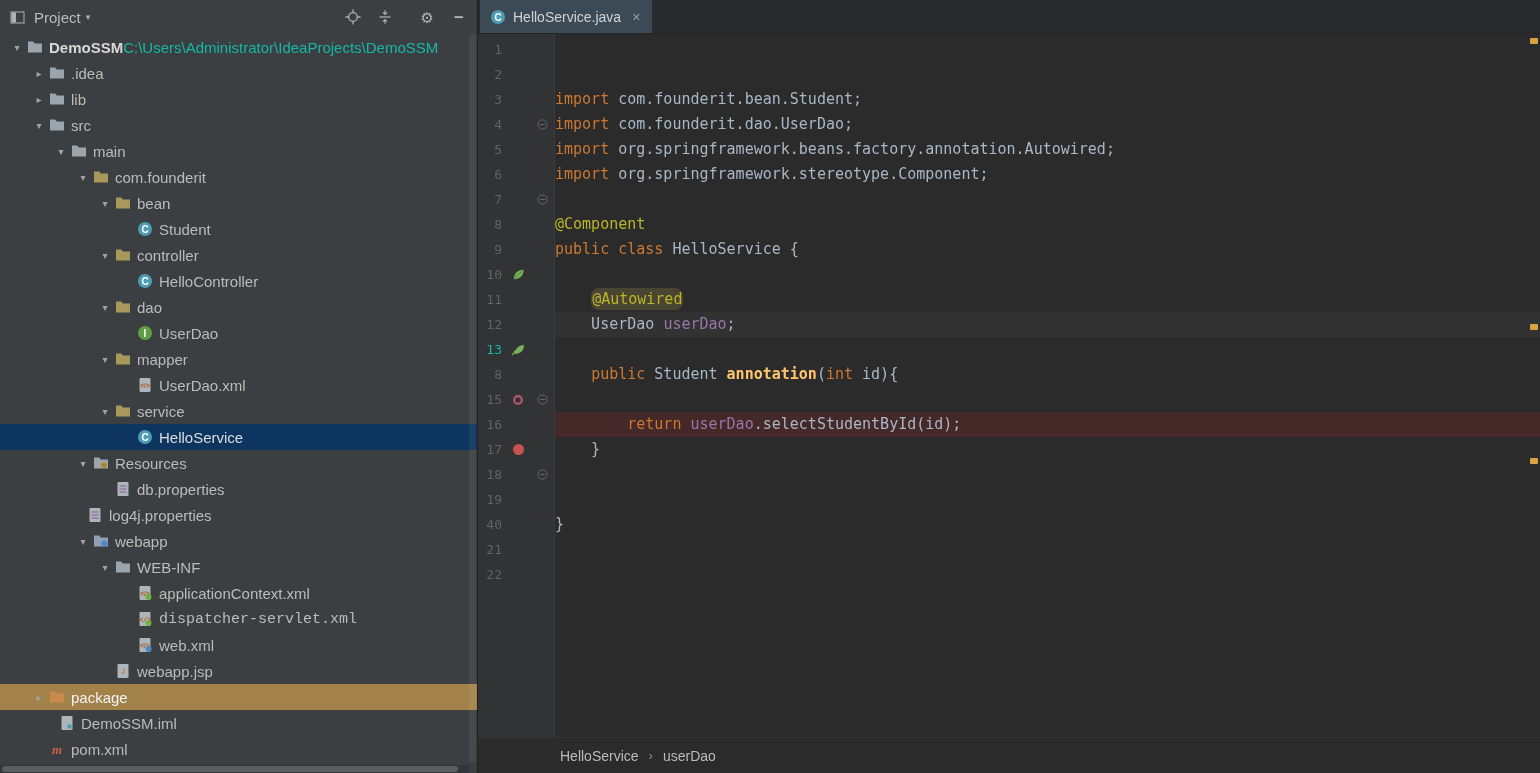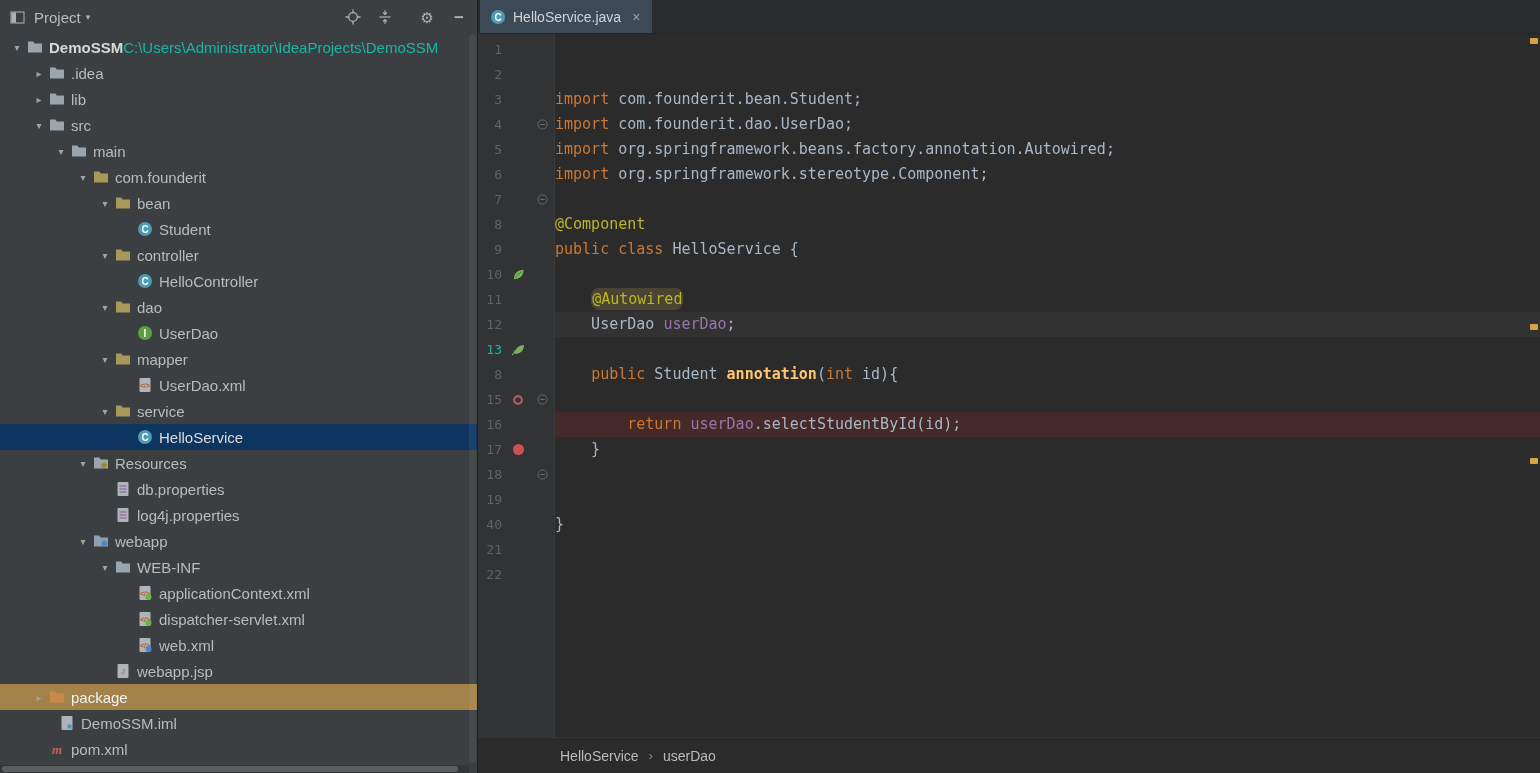--- a/index.html
+++ b/index.html
@@ -273,21 +273,21 @@
         <div class="tree-row" style="padding-left: 96px;">
           <span class="arrow"></span>
           <span class="ticon">
             <svg width="16" height="16" viewBox="0 0 16 16">
               <rect x="2.5" y="1" width="11" height="14" rx="1" fill="#AEB5BA"></rect>
               <path d="M4.5 5h7M4.5 8h7M4.5 11h7" stroke="#9876AA" stroke-width="1.4"></path>
             </svg>
           </span>
           <span class="tlabel">db.properties</span>
         </div>
-        <div class="tree-row" style="padding-left: 96px;">
+        <div class="tree-row" style="padding-left: 68px;">
           <span class="arrow"></span>
           <span class="ticon">
             <svg width="16" height="16" viewBox="0 0 16 16">
               <rect x="2.5" y="1" width="11" height="14" rx="1" fill="#AEB5BA"></rect>
               <path d="M4.5 5h7M4.5 8h7M4.5 11h7" stroke="#9876AA" stroke-width="1.4"></path>
             </svg>
           </span>
           <span class="tlabel">log4j.properties</span>
         </div>
         <div class="tree-row" style="padding-left: 74px;">
@@ -313,21 +313,21 @@
           <span class="arrow"></span>
           <span class="ticon">
             <svg width="16" height="16" viewBox="0 0 16 16">
               <rect x="2.5" y="1" width="11" height="14" rx="1" fill="#AEB5BA"></rect>
               <text x="8" y="10.5" text-anchor="middle" font-size="6.5" font-weight="bold" fill="#B3541F">&lt;/&gt;</text>
               <circle cx="11.5" cy="12" r="3" fill="#6DB33F"></circle>
             </svg>
           </span>
           <span class="tlabel">applicationContext.xml</span>
         </div>
-        <div class="tree-row" style="padding-left: 118px;">
+        <div class="tree-row" style="padding-left: 118px; font-family: Liberation Mono, monospace;">
           <span class="arrow"></span>
           <span class="ticon">
             <svg width="16" height="16" viewBox="0 0 16 16">
               <rect x="2.5" y="1" width="11" height="14" rx="1" fill="#AEB5BA"></rect>
               <text x="8" y="10.5" text-anchor="middle" font-size="6.5" font-weight="bold" fill="#B3541F">&lt;/&gt;</text>
               <circle cx="11.5" cy="12" r="3" fill="#6DB33F"></circle>
             </svg>
           </span>
           <span class="tlabel">dispatcher-servlet.xml</span>
         </div>

